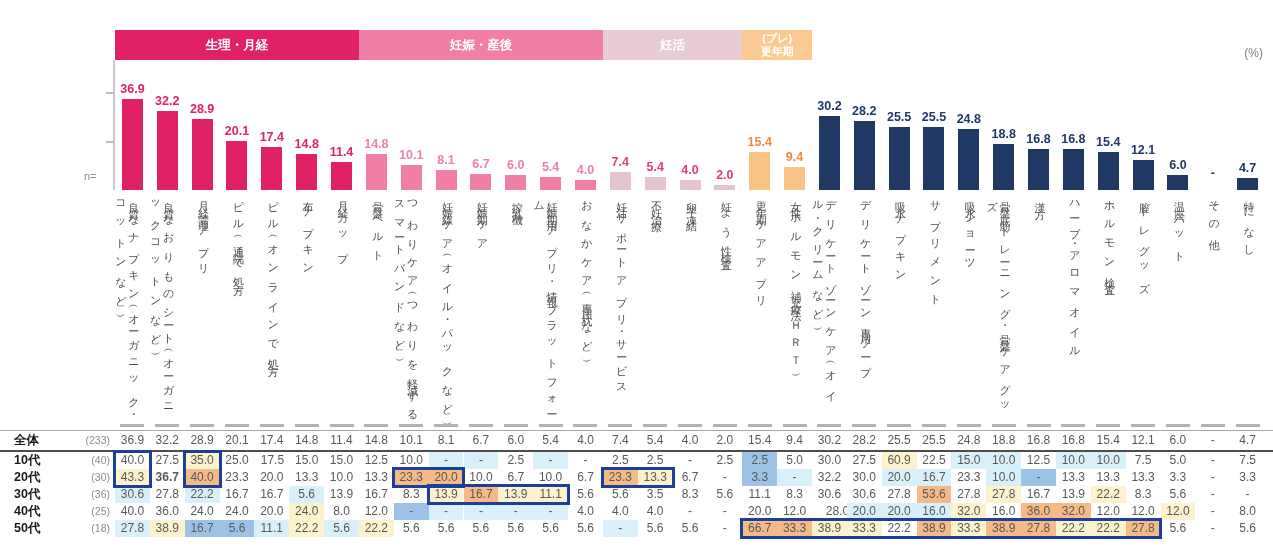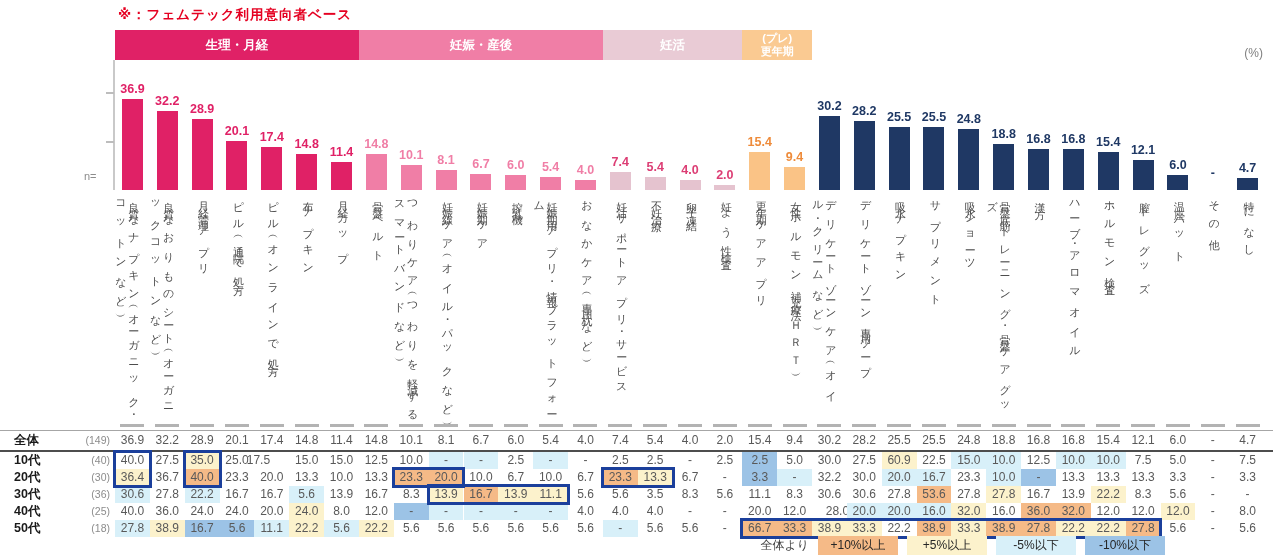--- a/index.html
+++ b/index.html
@@ -34,21 +34,20 @@
   .hlbox{position:absolute;border:3px solid #1B3F9B;box-sizing:border-box;pointer-events:none;}
   #legend{position:absolute;top:535px;right:108px;height:20px;display:flex;align-items:center;gap:9px;}
   #legend .pfx{font-size:12px;color:#404040;}
   .sw{width:80px;height:19px;display:flex;align-items:center;justify-content:center;
       font-size:12px;color:#262626;}
 </style>
 </head>
 <body>
 
 <div id="stage">
-  <div id="title" class="abs">※：フェムテック利用意向者ベース</div>
   <div id="pct-label" class="abs">(%)</div>
   <div id="n-label" class="abs">n=</div>
   <div id="bands">
       <div class="abs band" style="left: 115px; width: 243.95px; background: rgb(224, 33, 102);">生理・月経</div>
       <div class="abs band" style="left: 358.95px; width: 243.95px; background: rgb(240, 126, 166);">妊娠・産後</div>
       <div class="abs band" style="left: 602.9px; width: 139.4px; background: rgb(233, 203, 213);">妊活</div>
       <div class="abs band" style="left: 742.3px; width: 69.7px; background: rgb(250, 202, 146); font-size: 11px;">(プレ)
 更年期</div>
     </div>
   <div id="axis" class="abs"></div>
@@ -250,21 +249,21 @@
       <div class="dash" style="left: 1026.53px; width: 24px;"></div>
       <div class="dash" style="left: 1061.38px; width: 24px;"></div>
       <div class="dash" style="left: 1096.23px; width: 24px;"></div>
       <div class="dash" style="left: 1131.08px; width: 24px;"></div>
       <div class="dash" style="left: 1165.92px; width: 24px;"></div>
       <div class="dash" style="left: 1200.78px; width: 24px;"></div>
       <div class="dash" style="left: 1235.62px; width: 24px;"></div>
     </div>
   <div id="table-head" class="abs">
       <div class="rowhdr" style="line-height: 19px;">全体</div>
-      <div class="rown" style="line-height: 19px;">(149)</div>
+      <div class="rown" style="line-height: 19px;">(233)</div>
       <div class="tcell " style="left: 115px; width: 34.85px;">36.9</div>
       <div class="tcell " style="left: 149.85px; width: 34.85px;">32.2</div>
       <div class="tcell " style="left: 184.7px; width: 34.85px;">28.9</div>
       <div class="tcell " style="left: 219.55px; width: 34.85px;">20.1</div>
       <div class="tcell " style="left: 254.4px; width: 34.85px;">17.4</div>
       <div class="tcell " style="left: 289.25px; width: 34.85px;">14.8</div>
       <div class="tcell " style="left: 324.1px; width: 34.85px;">11.4</div>
       <div class="tcell " style="left: 358.95px; width: 34.85px;">14.8</div>
       <div class="tcell " style="left: 393.8px; width: 34.85px;">10.1</div>
       <div class="tcell " style="left: 428.65px; width: 34.85px;">8.1</div>
@@ -293,21 +292,21 @@
       <div class="tcell " style="left: 1230.2px; width: 34.85px;">4.7</div>
     </div>
   <div id="table-body">
       <div class="trow" style="top: 452px;">
         <div class="rowhdr">10代</div>
         <div class="rown">(40)</div>
         <div class="tcell " style="left: 115px; width: 34.85px;">40.0</div>
         <div class="tcell " style="left: 149.85px; width: 34.85px;">27.5</div>
         <div class="tcell bg-yellow" style="left: 184.7px; width: 34.85px;">35.0</div>
         <div class="tcell " style="left: 219.55px; width: 34.85px;">25.0</div>
-        <div class="tcell " style="left: 241px; width: 34.85px;">17.5</div>
+        <div class="tcell " style="left: 255px; width: 34.85px;">17.5</div>
         <div class="tcell " style="left: 289.25px; width: 34.85px;">15.0</div>
         <div class="tcell " style="left: 324.1px; width: 34.85px;">15.0</div>
         <div class="tcell " style="left: 358.95px; width: 34.85px;">12.5</div>
         <div class="tcell " style="left: 393.8px; width: 34.85px;">10.0</div>
         <div class="tcell bg-cyan" style="left: 428.65px; width: 34.85px;">-</div>
         <div class="tcell bg-cyan" style="left: 463.5px; width: 34.85px;">-</div>
         <div class="tcell " style="left: 498.35px; width: 34.85px;">2.5</div>
         <div class="tcell bg-cyan" style="left: 533.2px; width: 34.85px;">-</div>
         <div class="tcell " style="left: 568.05px; width: 34.85px;">-</div>
         <div class="tcell " style="left: 602.9px; width: 34.85px;">2.5</div>
@@ -326,22 +325,22 @@
         <div class="tcell bg-cyan" style="left: 1055.95px; width: 34.85px;">10.0</div>
         <div class="tcell bg-cyan" style="left: 1090.8px; width: 34.85px;">10.0</div>
         <div class="tcell " style="left: 1125.65px; width: 34.85px;">7.5</div>
         <div class="tcell " style="left: 1160.5px; width: 34.85px;">5.0</div>
         <div class="tcell " style="left: 1195.35px; width: 34.85px;">-</div>
         <div class="tcell " style="left: 1230.2px; width: 34.85px;">7.5</div>
       </div>
       <div class="trow" style="top: 469px;">
         <div class="rowhdr">20代</div>
         <div class="rown">(30)</div>
-        <div class="tcell bg-yellow" style="left: 115px; width: 34.85px;">36.4</div>
-        <div class="tcell " style="left: 149.85px; width: 34.85px;">36.7</div>
+        <div class="tcell bg-yellow" style="left: 115px; width: 34.85px;">43.3</div>
+        <div class="tcell " style="left: 149.85px; width: 34.85px; font-weight: bold;">36.7</div>
         <div class="tcell bg-orange" style="left: 184.7px; width: 34.85px;">40.0</div>
         <div class="tcell " style="left: 219.55px; width: 34.85px;">23.3</div>
         <div class="tcell " style="left: 254.4px; width: 34.85px;">20.0</div>
         <div class="tcell " style="left: 289.25px; width: 34.85px;">13.3</div>
         <div class="tcell " style="left: 324.1px; width: 34.85px;">10.0</div>
         <div class="tcell " style="left: 358.95px; width: 34.85px;">13.3</div>
         <div class="tcell bg-orange" style="left: 393.8px; width: 34.85px;">23.3</div>
         <div class="tcell bg-orange" style="left: 428.65px; width: 34.85px;">20.0</div>
         <div class="tcell " style="left: 463.5px; width: 34.85px;">10.0</div>
         <div class="tcell " style="left: 498.35px; width: 34.85px;">6.7</div>
@@ -480,22 +479,15 @@
       </div>
     </div>
   <div id="boxes">
       <div class="hlbox" style="left: 113px; top: 450px; width: 38.85px; height: 38px;"></div>
       <div class="hlbox" style="left: 182.7px; top: 450px; width: 38.85px; height: 38px;"></div>
       <div class="hlbox" style="left: 391.8px; top: 467px; width: 73.7px; height: 21px;"></div>
       <div class="hlbox" style="left: 426.65px; top: 484px; width: 143.4px; height: 21px;"></div>
       <div class="hlbox" style="left: 600.9px; top: 467px; width: 73.7px; height: 21px;"></div>
       <div class="hlbox" style="left: 740.3px; top: 518px; width: 422.2px; height: 21px;"></div>
     </div>
-  <div id="legend">
-    <span class="pfx">全体より</span>
-  <div class="sw" style="background: rgb(245, 186, 135);">+10%以上</div>
-      <div class="sw" style="background: rgb(252, 242, 204);">+5%以上</div>
-      <div class="sw" style="background: rgb(216, 240, 249);">-5%以下</div>
-      <div class="sw" style="background: rgb(156, 195, 230);">-10%以下</div>
-    </div>
 <div class="abs ytick" style="top: 140.8px;"></div>
     <div class="abs ytick" style="top: 91.6px;"></div>
   </div>
 
 </body></html>

